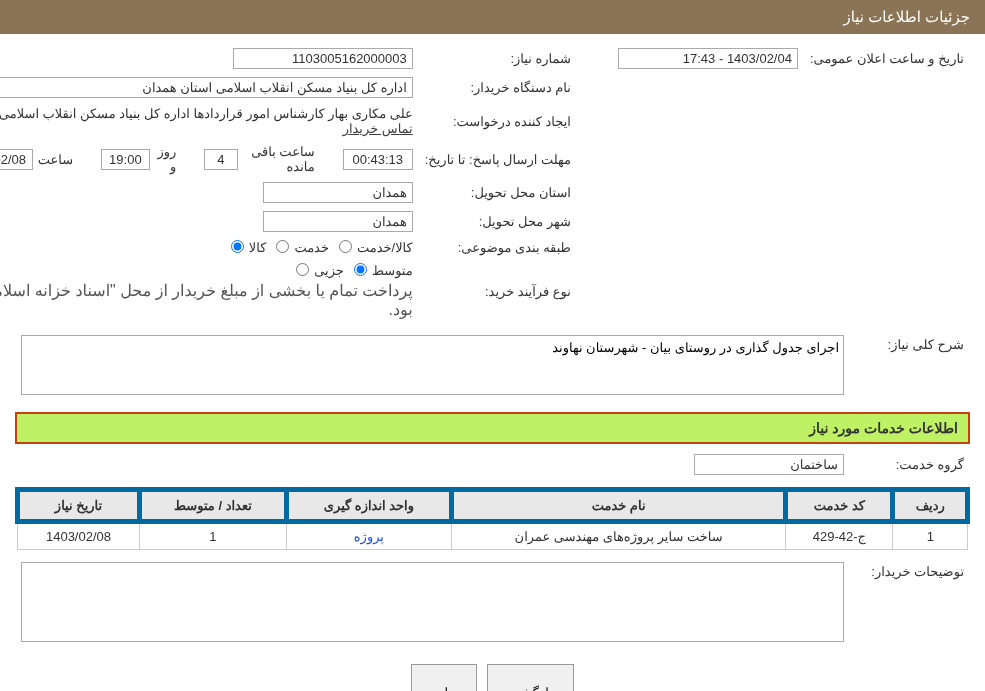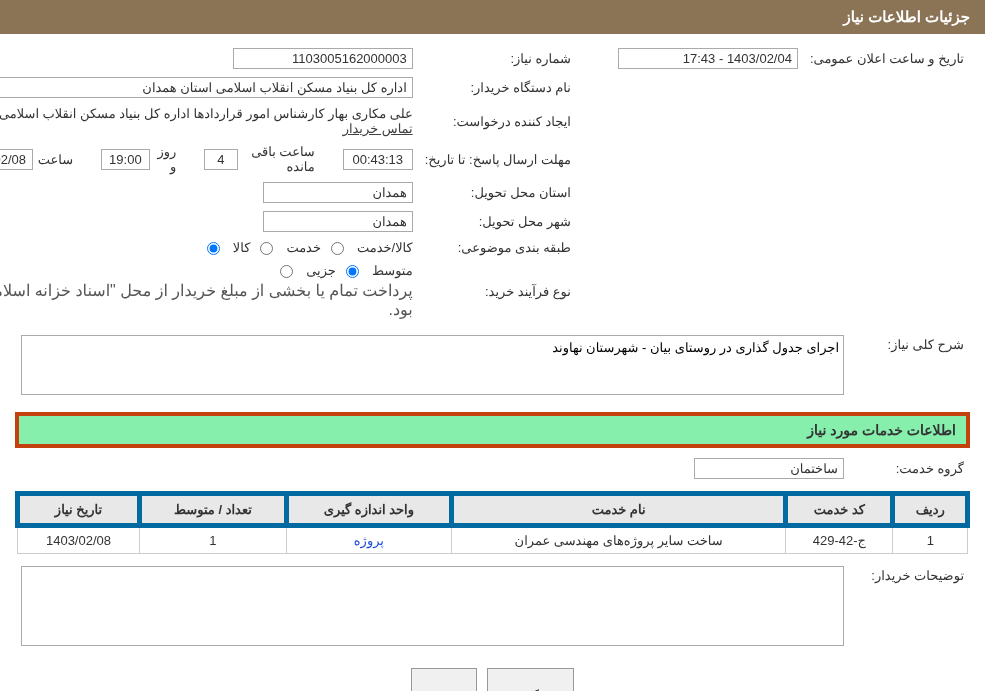--- a/index.html
+++ b/index.html
@@ -14,21 +14,21 @@
       max-width: 985px;
       margin: 0 auto;
       background: #fff;
     }
     .header-bar {
       background: #8B7355;
       color: #fff;
       text-align: right;
       padding: 8px 15px;
       font-size: 15px;
-      font-weight: bold;
+      font-weight: normal;
     }
     .content-area {
       padding: 10px 15px;
     }
     .info-table {
       width: 100%;
       border-collapse: collapse;
       margin-bottom: 8px;
     }
     .info-table td {
@@ -59,37 +59,37 @@
     }
     .input-box-medium {
       width: 180px;
     }
     .link-blue {
       color: #404040;
       text-decoration: underline;
       cursor: pointer;
     }
     .section-header {
-      background: #86efac;
+      background: #bef264;
       padding: 6px 10px;
       font-weight: bold;
       font-size: 14px;
       text-align: right;
       margin: 10px 0 6px 0;
-      border: 4px solid #c2410c;
+      border: 2px solid #c2410c;
     }
     .radio-group {
       display: inline-flex;
       gap: 10px;
       direction: rtl;
     }
     .radio-item {
       display: flex;
-      align-items: flex-end;
-      gap: 13px;
+      align-items: flex-start;
+      gap: 5px;
     }
     .inline-row {
       display: flex;
       align-items: center;
       gap: 5px;
       direction: rtl;
     }
     .timer-box {
       border: 1px solid #aaa;
       background: #fff;

